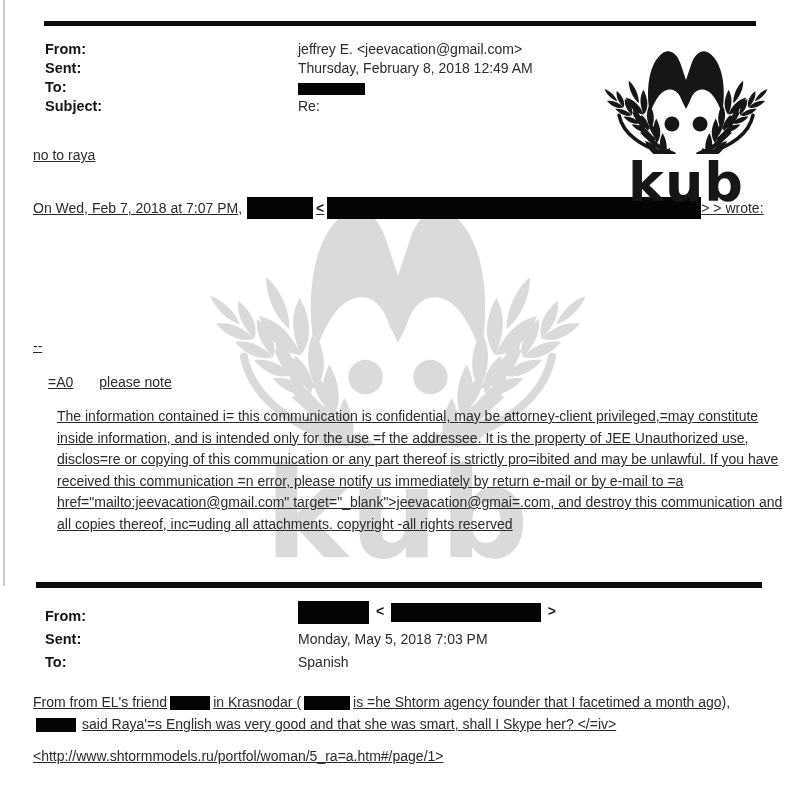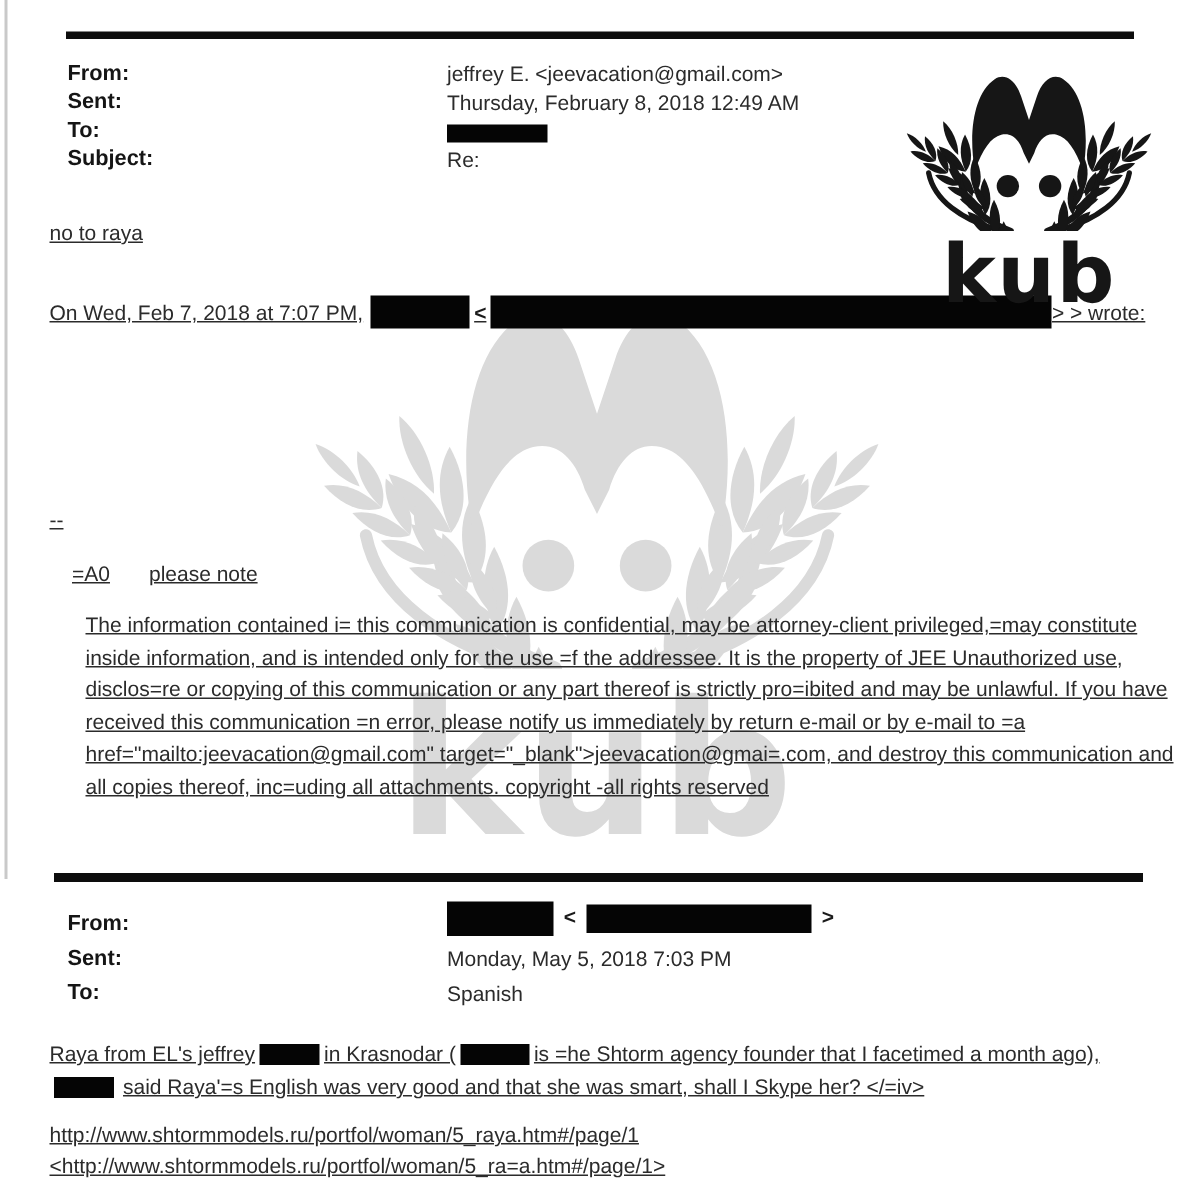--- a/index.html
+++ b/index.html
@@ -170,21 +170,20 @@
       <span class="lbl">Sent:</span>
       <span class="val">Monday, May 5, 2018 7:03 PM</span>
     </div>
     <div class="row">
       <span class="lbl">To:</span>
       <span class="val">Spanish</span>
     </div>
   </div>
 
   <div class="abs txt" id="body2">
-    <span>Raya from EL's jeffrey</span><span class="bar bar-s bar-s1"></span><span>in Krasnodar (</span><span class="bar bar-s bar-s2"></span><span>is =he Shtorm agency founder that I facetimed a month ago),</span><span class="bar bar-s bar-s3"></span><span>said Raya'=s English was very good and that she was smart, shall I Skype her? &lt;/=iv&gt;</span>
+    <span>From from EL's friend</span><span class="bar bar-s bar-s1"></span><span>in Krasnodar (</span><span class="bar bar-s bar-s2"></span><span>is =he Shtorm agency founder that I facetimed a month ago),</span><span class="bar bar-s bar-s3"></span><span>said Raya'=s English was very good and that she was smart, shall I Skype her? &lt;/=iv&gt;</span>
   </div>
 
   <div class="abs txt" id="urls">
-    <div>http://www.shtormmodels.ru/portfol/woman/5_raya.htm#/page/1</div>
     <div>&lt;http://www.shtormmodels.ru/portfol/woman/5_ra=a.htm#/page/1&gt;</div>
   </div>
 
 </div>
 
 </body></html>

